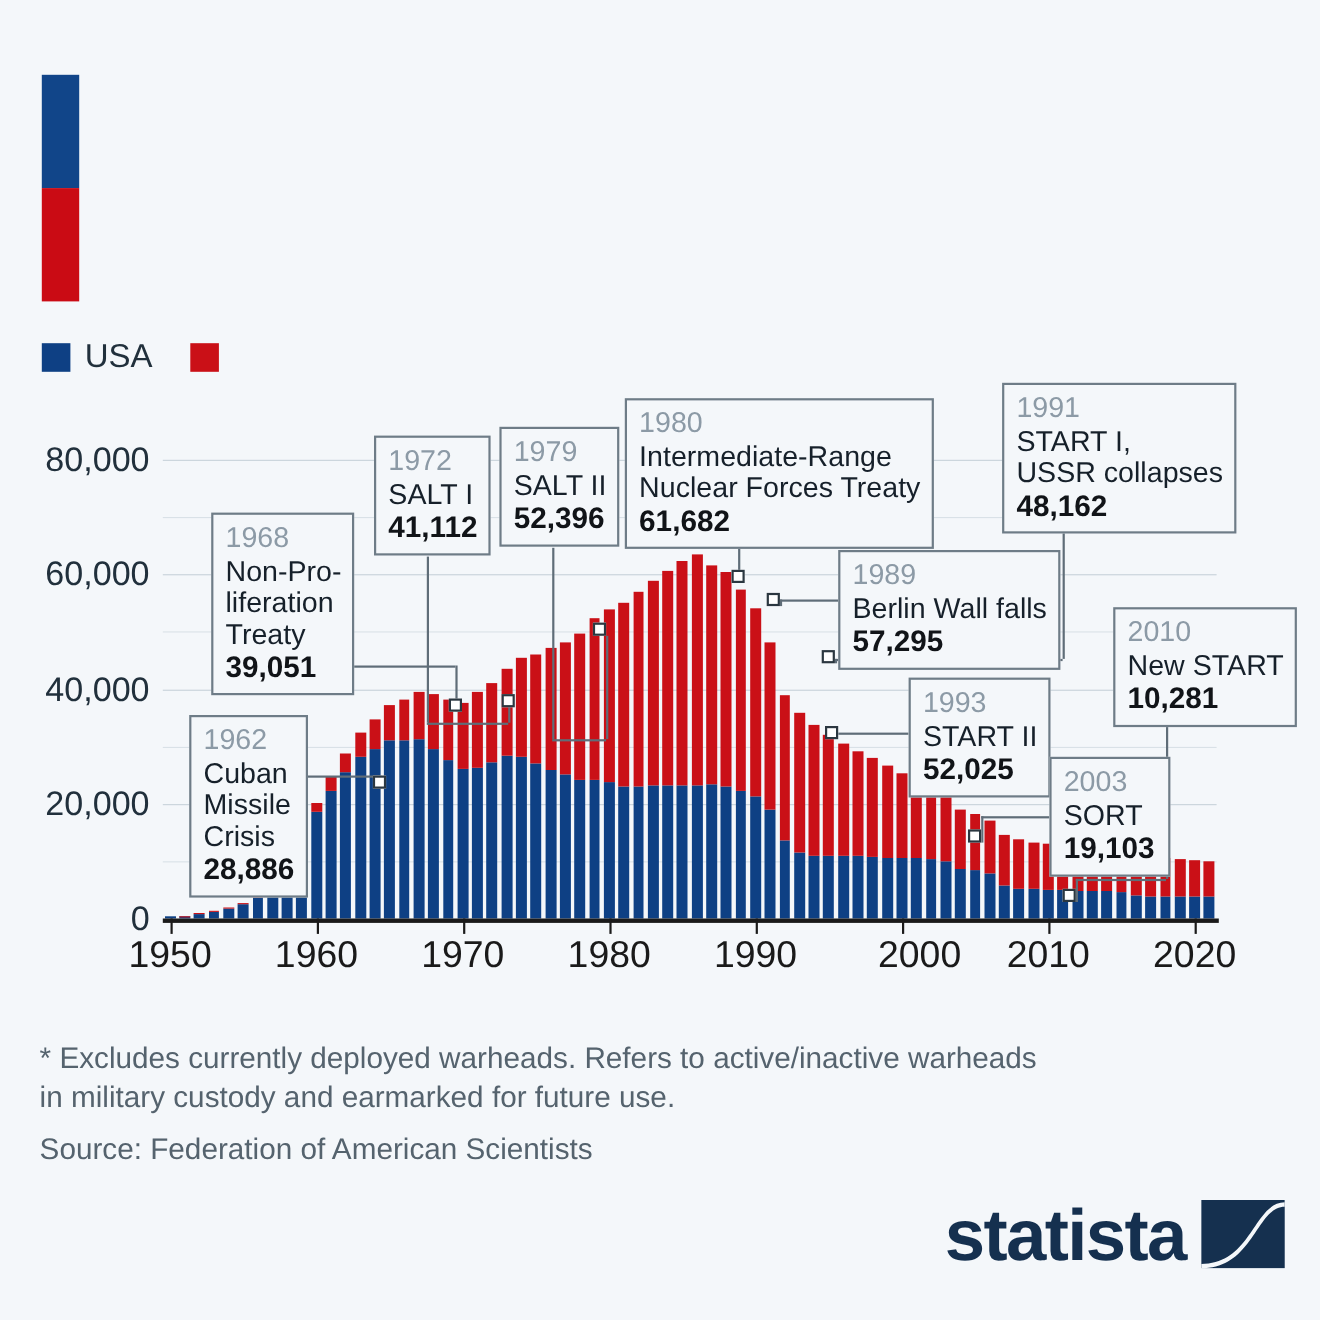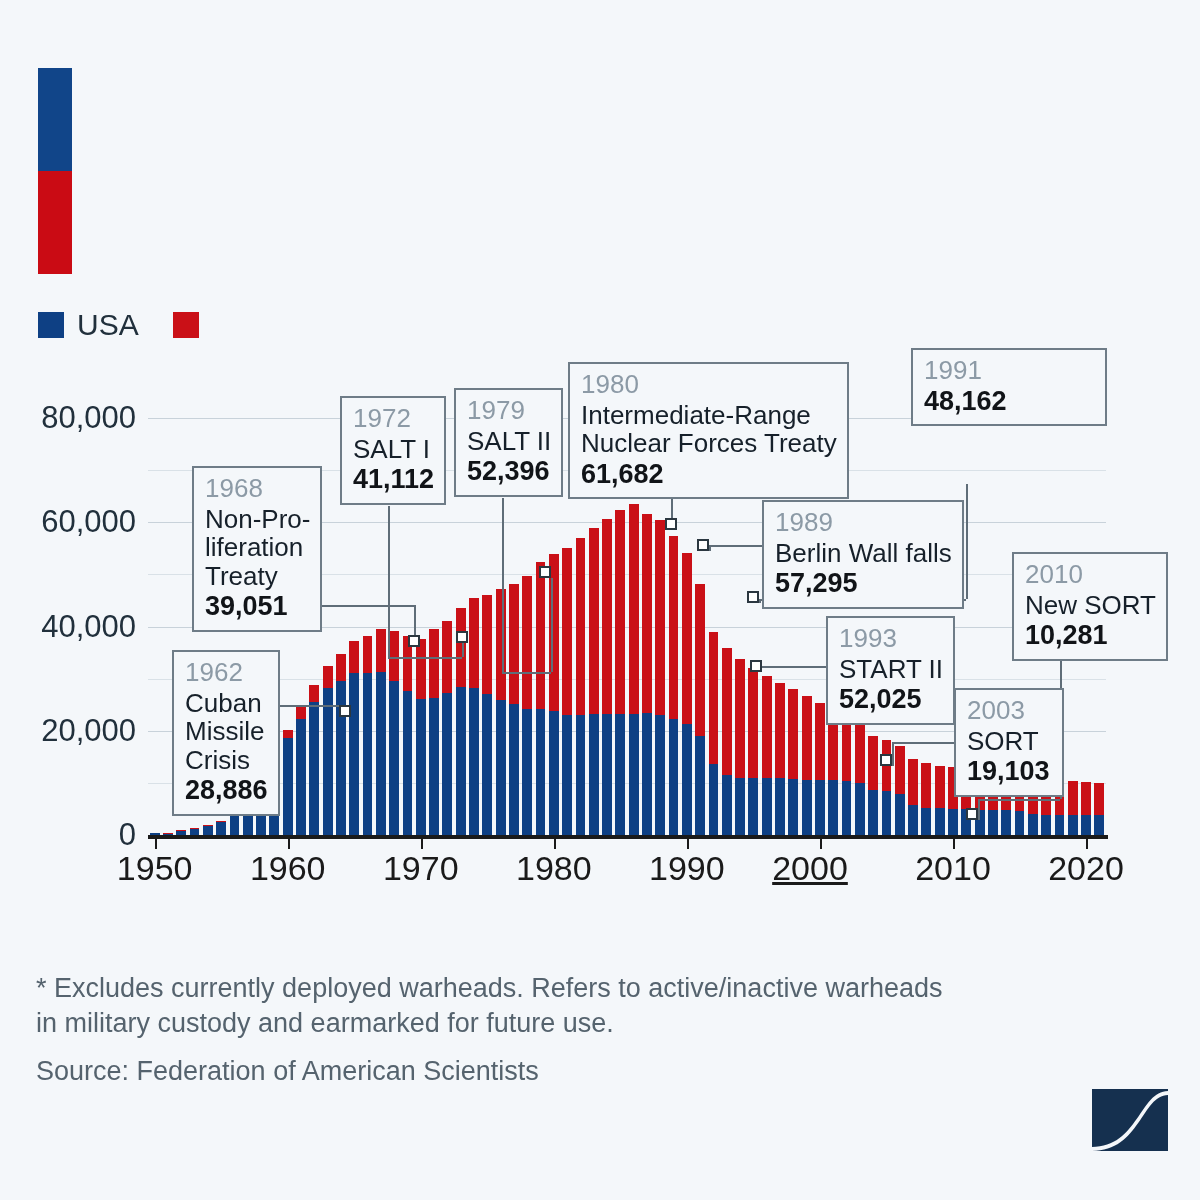--- a/index.html
+++ b/index.html
@@ -77,21 +77,21 @@
   .leader.h { height:2px; }
   .leader.v { width:2px; }
   .marker {
     position:absolute; width:12px; height:12px;
     background:#ffffff; border:2px solid #2b3740; z-index:7;
   }
 
   
   #footnotes { position:absolute; left:36px; top:945px; width:1120px; }
   #footnote {
-    font-size:27px; color:#55636e; line-height:1.28; white-space:pre-line;margin-top:26px;
+    font-size:27px; color:#55636e; line-height:1.28; white-space:pre-line;
   }
   #source { margin-top:16px; font-size:27px; color:#55636e; }
 
   
   #footer { position:absolute; left:0; top:1085px; width:1200px; height:100px; }
   #cc-icons { position:absolute; left:38px; top:6px; display:flex; gap:18px; }
   .cc-circle {
     width:54px; height:54px; border-radius:50%;
     border:4px solid #7b868d; display:flex; align-items:center; justify-content:center;
     color:#7b868d;
@@ -434,35 +434,36 @@
     <div class="xtick-label" style="left: 154.653px;">1950</div>
     <div class="xtick" style="left: 287.708px;"></div>
     <div class="xtick-label" style="left: 287.708px;">1960</div>
     <div class="xtick" style="left: 420.764px;"></div>
     <div class="xtick-label" style="left: 420.764px;">1970</div>
     <div class="xtick" style="left: 553.819px;"></div>
     <div class="xtick-label" style="left: 553.819px;">1980</div>
     <div class="xtick" style="left: 686.875px;"></div>
     <div class="xtick-label" style="left: 686.875px;">1990</div>
     <div class="xtick" style="left: 819.931px;"></div>
-    <div class="xtick-label" style="left: 810px; text-decoration: underline;">2000</div>
+    <div class="xtick-label" style="left: 836px;">2000</div>
     <div class="xtick" style="left: 952.986px;"></div>
     <div class="xtick-label" style="left: 952.986px;">2010</div>
     <div class="xtick" style="left: 1086.04px;"></div>
     <div class="xtick-label" style="left: 1086.04px;">2020</div>
   </div>
 
 <div id="footnotes">
   <div id="footnote">* Excludes currently deployed warheads. Refers to active/inactive warheads
   in military custody and earmarked for future use.</div>
   <div id="source">Source: Federation of American Scientists</div>
 </div>
 
 <div id="footer">
   <div id="statista-logo">
+    <div id="statista-word">statista</div>
     <svg width="76" height="62" viewBox="0 0 76 62">
       <path d="M0 0 H76 V62 H0 Z" fill="#15304f"></path>
       <path d="M76 2 C48 2 46 58 0 58 L0 62 L76 62 Z" fill="#f4f7fa"></path>
       <path d="M76 6 C50 6 48 62 0 62 L76 62 Z" fill="#15304f"></path>
     </svg>
   </div>
 </div>
 
 <div class="leader h" style="left: 278px; top: 705px; width: 67px;"></div>
 <div class="leader v" style="left: 345px; top: 705px; height: 12px;"></div>
@@ -526,29 +527,31 @@
 Nuclear Forces Treaty</div>
     <div class="anno-value">61,682</div>
   </div>
 <div class="anno" style="left: 762px; top: 500px; min-width: 196px;">
     <div class="anno-year">1989</div>
     <div class="anno-text">Berlin Wall falls</div>
     <div class="anno-value">57,295</div>
   </div>
 <div class="anno" style="left: 911px; top: 348px; min-width: 196px;">
     <div class="anno-year">1991</div>
+    <div class="anno-text">START I,
+USSR collapses</div>
     <div class="anno-value">48,162</div>
   </div>
 <div class="anno" style="left: 826px; top: 616px; min-width: 116px;">
     <div class="anno-year">1993</div>
     <div class="anno-text">START II</div>
     <div class="anno-value">52,025</div>
   </div>
 <div class="anno" style="left: 954px; top: 688px; min-width: 110px;">
     <div class="anno-year">2003</div>
     <div class="anno-text">SORT</div>
     <div class="anno-value">19,103</div>
   </div>
 <div class="anno" style="left: 1012px; top: 552px; min-width: 148px;">
     <div class="anno-year">2010</div>
-    <div class="anno-text">New SORT</div>
+    <div class="anno-text">New START</div>
     <div class="anno-value">10,281</div>
   </div>
 
 </body></html>

